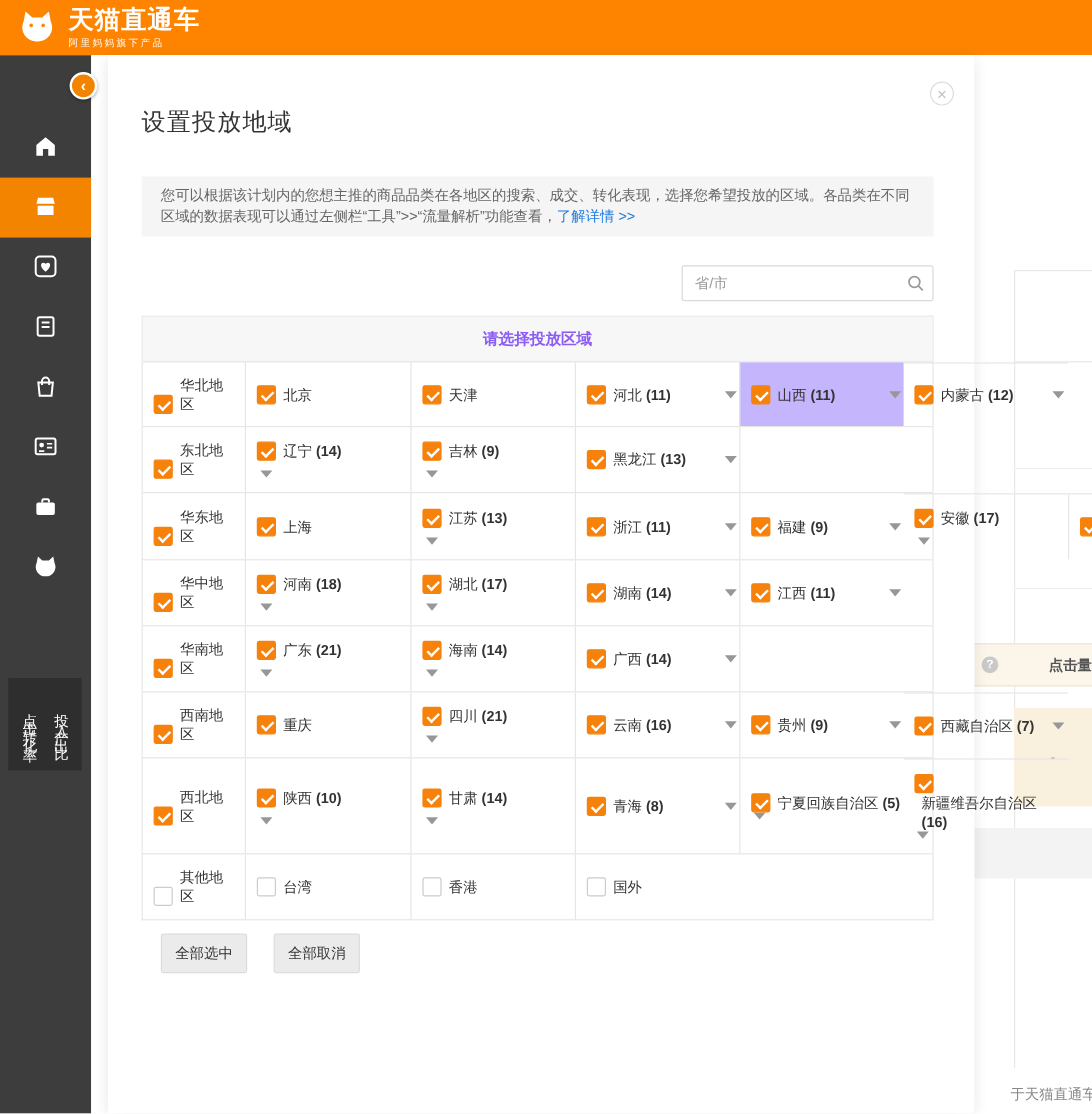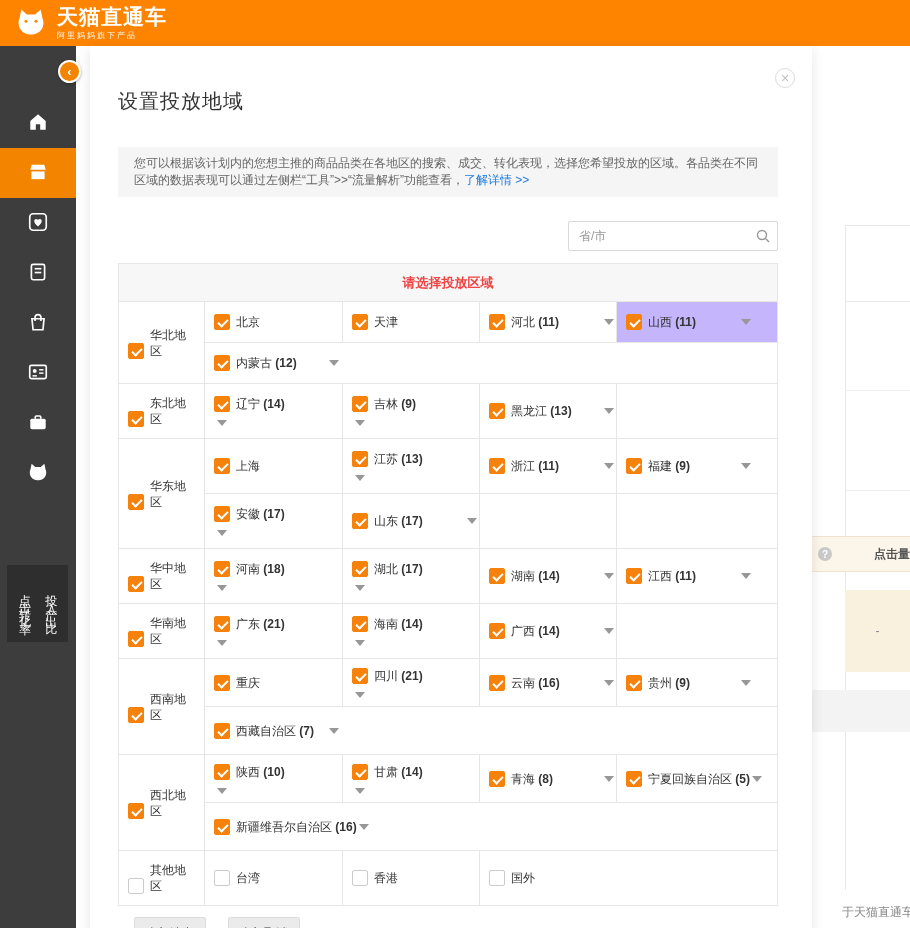--- a/index.html
+++ b/index.html
@@ -44,27 +44,27 @@
   .info-box{margin-top:32px;background:#f5f5f5;padding:8px 16px;color:#666;line-height:17px}
   .info-link{color:#1f7ae0;cursor:pointer;text-decoration:none}
   .search-row{display:flex;justify-content:flex-end;margin-top:24px}
   .search-box{position:relative;width:210px;height:30px}
   .search-input{width:100%;height:100%;border:1px solid #d9d9d9;border-radius:2px;padding:0 30px 0 10px;font-size:12px;color:#333;outline:none;font-family:inherit;background:#fff}
   .search-input::placeholder{color:#999}
   .search-icon{position:absolute;right:8px;top:8px;cursor:pointer;line-height:0}
 
   
   .region-table{margin-top:12px;border:1px solid #e6e6e6}
-  .table-header{height:38px;background:#f7f7f7;border-bottom:1px solid #e6e6e6;display:flex;align-items:center;justify-content:center;font-weight:bold;font-size:13px;color:#ef4444}
+  .table-header{height:38px;background:#f7f7f7;border-bottom:1px solid #e6e6e6;display:flex;align-items:center;justify-content:center;font-weight:bold;font-size:13px;color:#8b5cf6}
   .group{display:flex;min-height:54px;border-bottom:1px solid #e6e6e6}
   .group:last-child{border-bottom:none}
   .group-label-cell{width:86px;flex:none;border-right:1px solid #e6e6e6;display:flex;align-items:center;padding-left:9px;cursor:pointer}
   .glab{display:flex;align-items:flex-end}
   .group-name{margin-left:6px;width:44px;line-height:16px}
-  .rows{flex:1;display:flex;flex-direction:column}
+  .rows{flex:1;display:flex;flex-direction:row}
   .prov-row{display:flex;flex:1;min-height:39px}
   .prov-row + .prov-row{border-top:1px solid #e6e6e6}
   .cell{width:137px;flex:none;border-left:1px solid #e6e6e6;display:flex;align-items:center;padding:12px 2px 12px 9px;cursor:pointer}
   .cell:first-child{border-left:none}
   .cell:last-child{flex:1}
   .cell.wide{flex:1;border-left:none}
   .cell.hl{background:#c4b5fd}
   .cell-inner{display:flex;align-items:center;flex-wrap:wrap;width:100%}
   .prov-label{margin-left:6px;min-width:91px;line-height:16px}
   .cnt{font-weight:bold}

